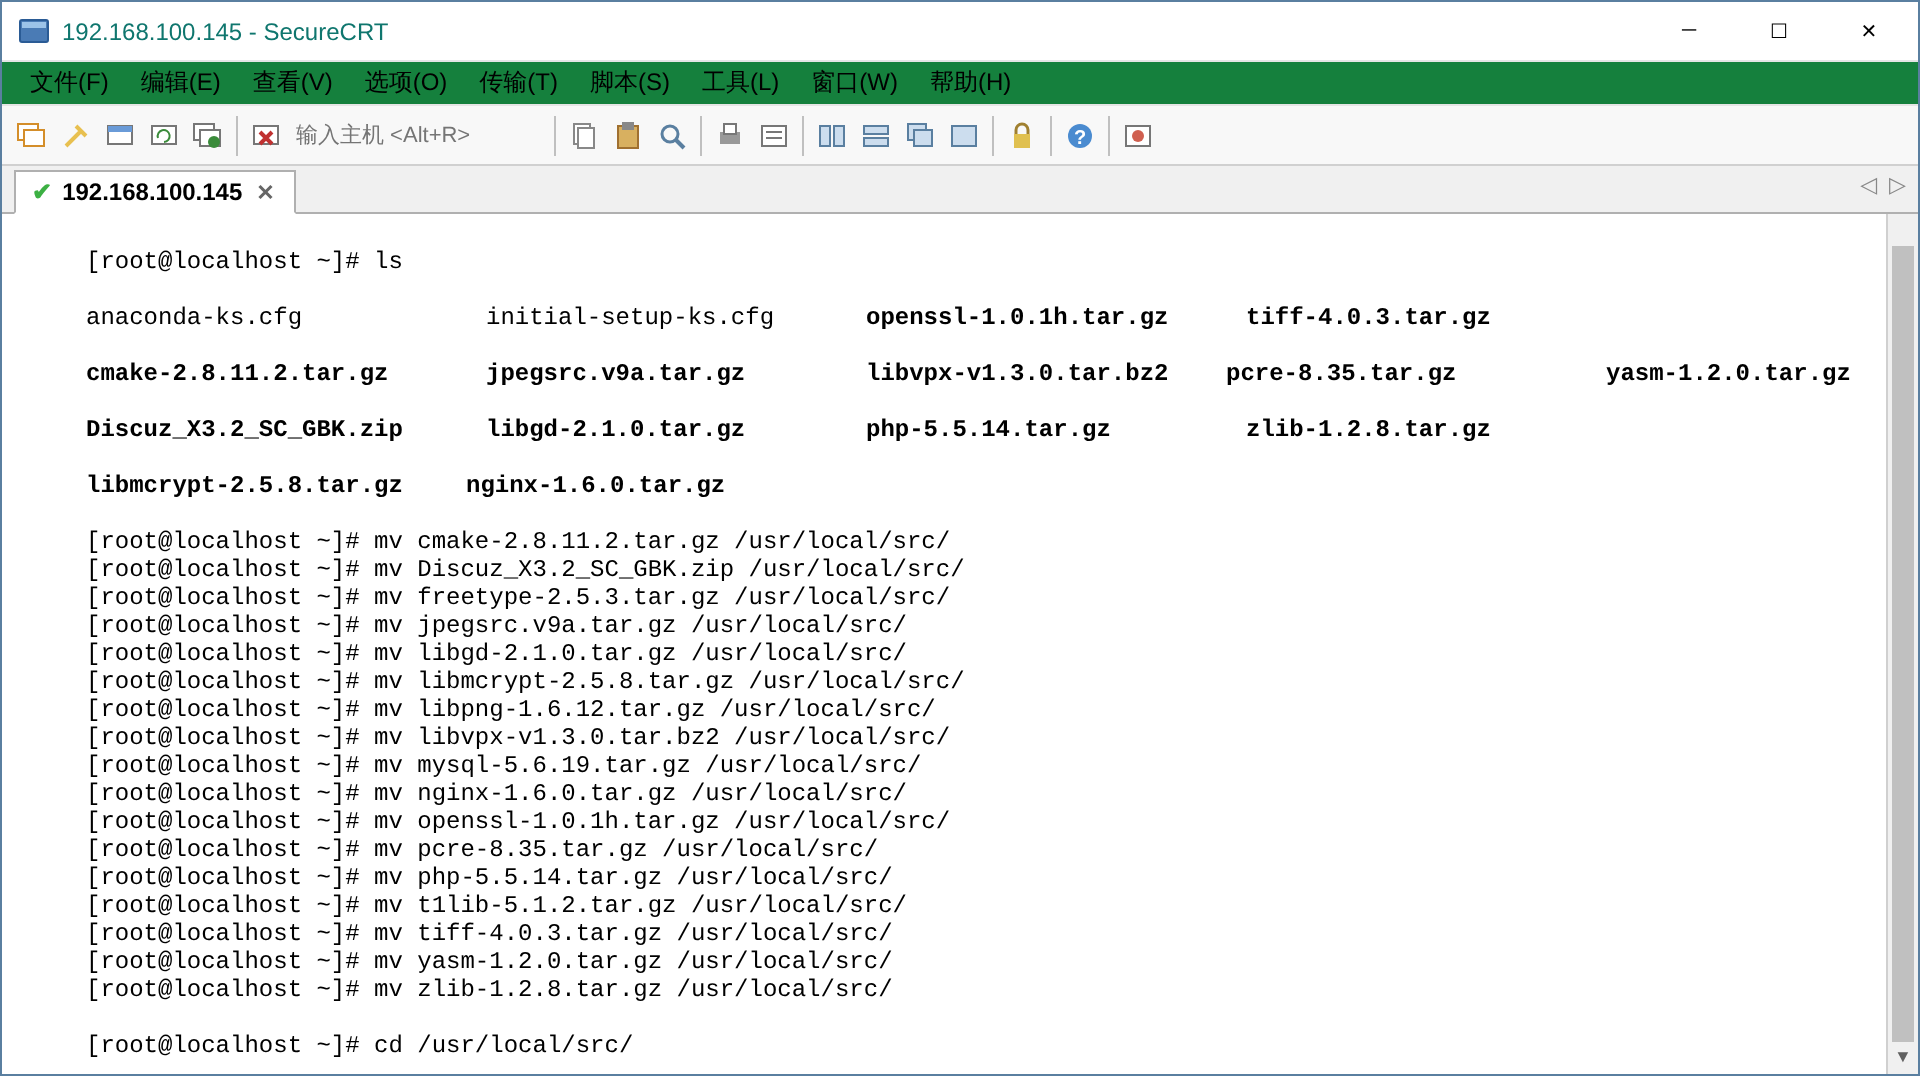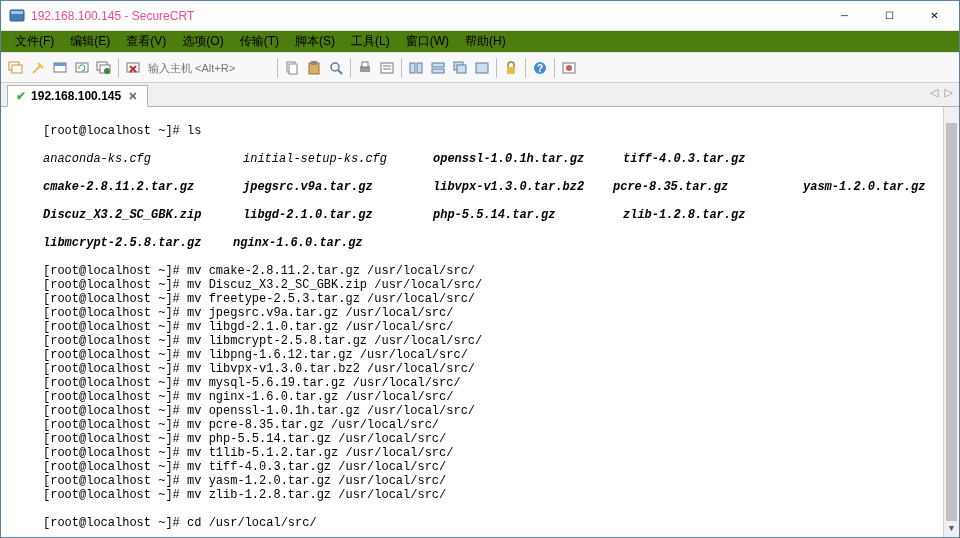--- a/index.html
+++ b/index.html
@@ -20,36 +20,36 @@
   padding: 0 2px 0 8px;
   border-bottom: 1px solid #e5e5e5;
 }
 .titlebar .app-icon {
   width: 16px; height: 16px;
   margin-right: 6px;
   display: inline-flex;
   align-items: center;
   justify-content: center;
 }
-.titlebar .title { flex: 1; font-size: 12px; color: #ec4899; }
+.titlebar .title { flex: 1; font-size: 12px; color: #0f766e; }
 .win-controls { display: flex; }
 .win-btn {
   width: 45px; height: 28px;
   display: flex; align-items: center; justify-content: center;
   font-family: "Segoe UI Symbol", sans-serif;
   font-size: 10px;
   cursor: pointer;
 }
 
 .menubar {
   height: 22px;
   display: flex;
   align-items: center;
   padding: 0 6px;
-  background: #4d7c0f;
+  background: #15803d;
   font-size: 12px;
   border-bottom: 1px solid #e5e5e5;
 }
 .menu-item {
   padding: 2px 8px;
   cursor: pointer;
 }
 
 .toolbar {
   height: 30px;
@@ -155,21 +155,21 @@
 .sb-thumb {
   position: absolute;
   left: 2px; right: 2px;
   top: 0;
   height: 100%;
   background: #c0c0c0;
 }
 .sb-btn.bottom { position: absolute; bottom: 0; left: 0; right: 0; }
 
 .bold { font-weight: bold; }
-.cols { display: flex; font-style: italic; }
+.cols { display: flex; }
 .col { display: inline-block; }
 .c1 { width: 200px; }
 .c2 { width: 190px; }
 .c3 { width: 180px; }
 .c4 { width: 190px; }
 .c5 { width: 150px; }
 </style>
 </head>
 <body>
 

